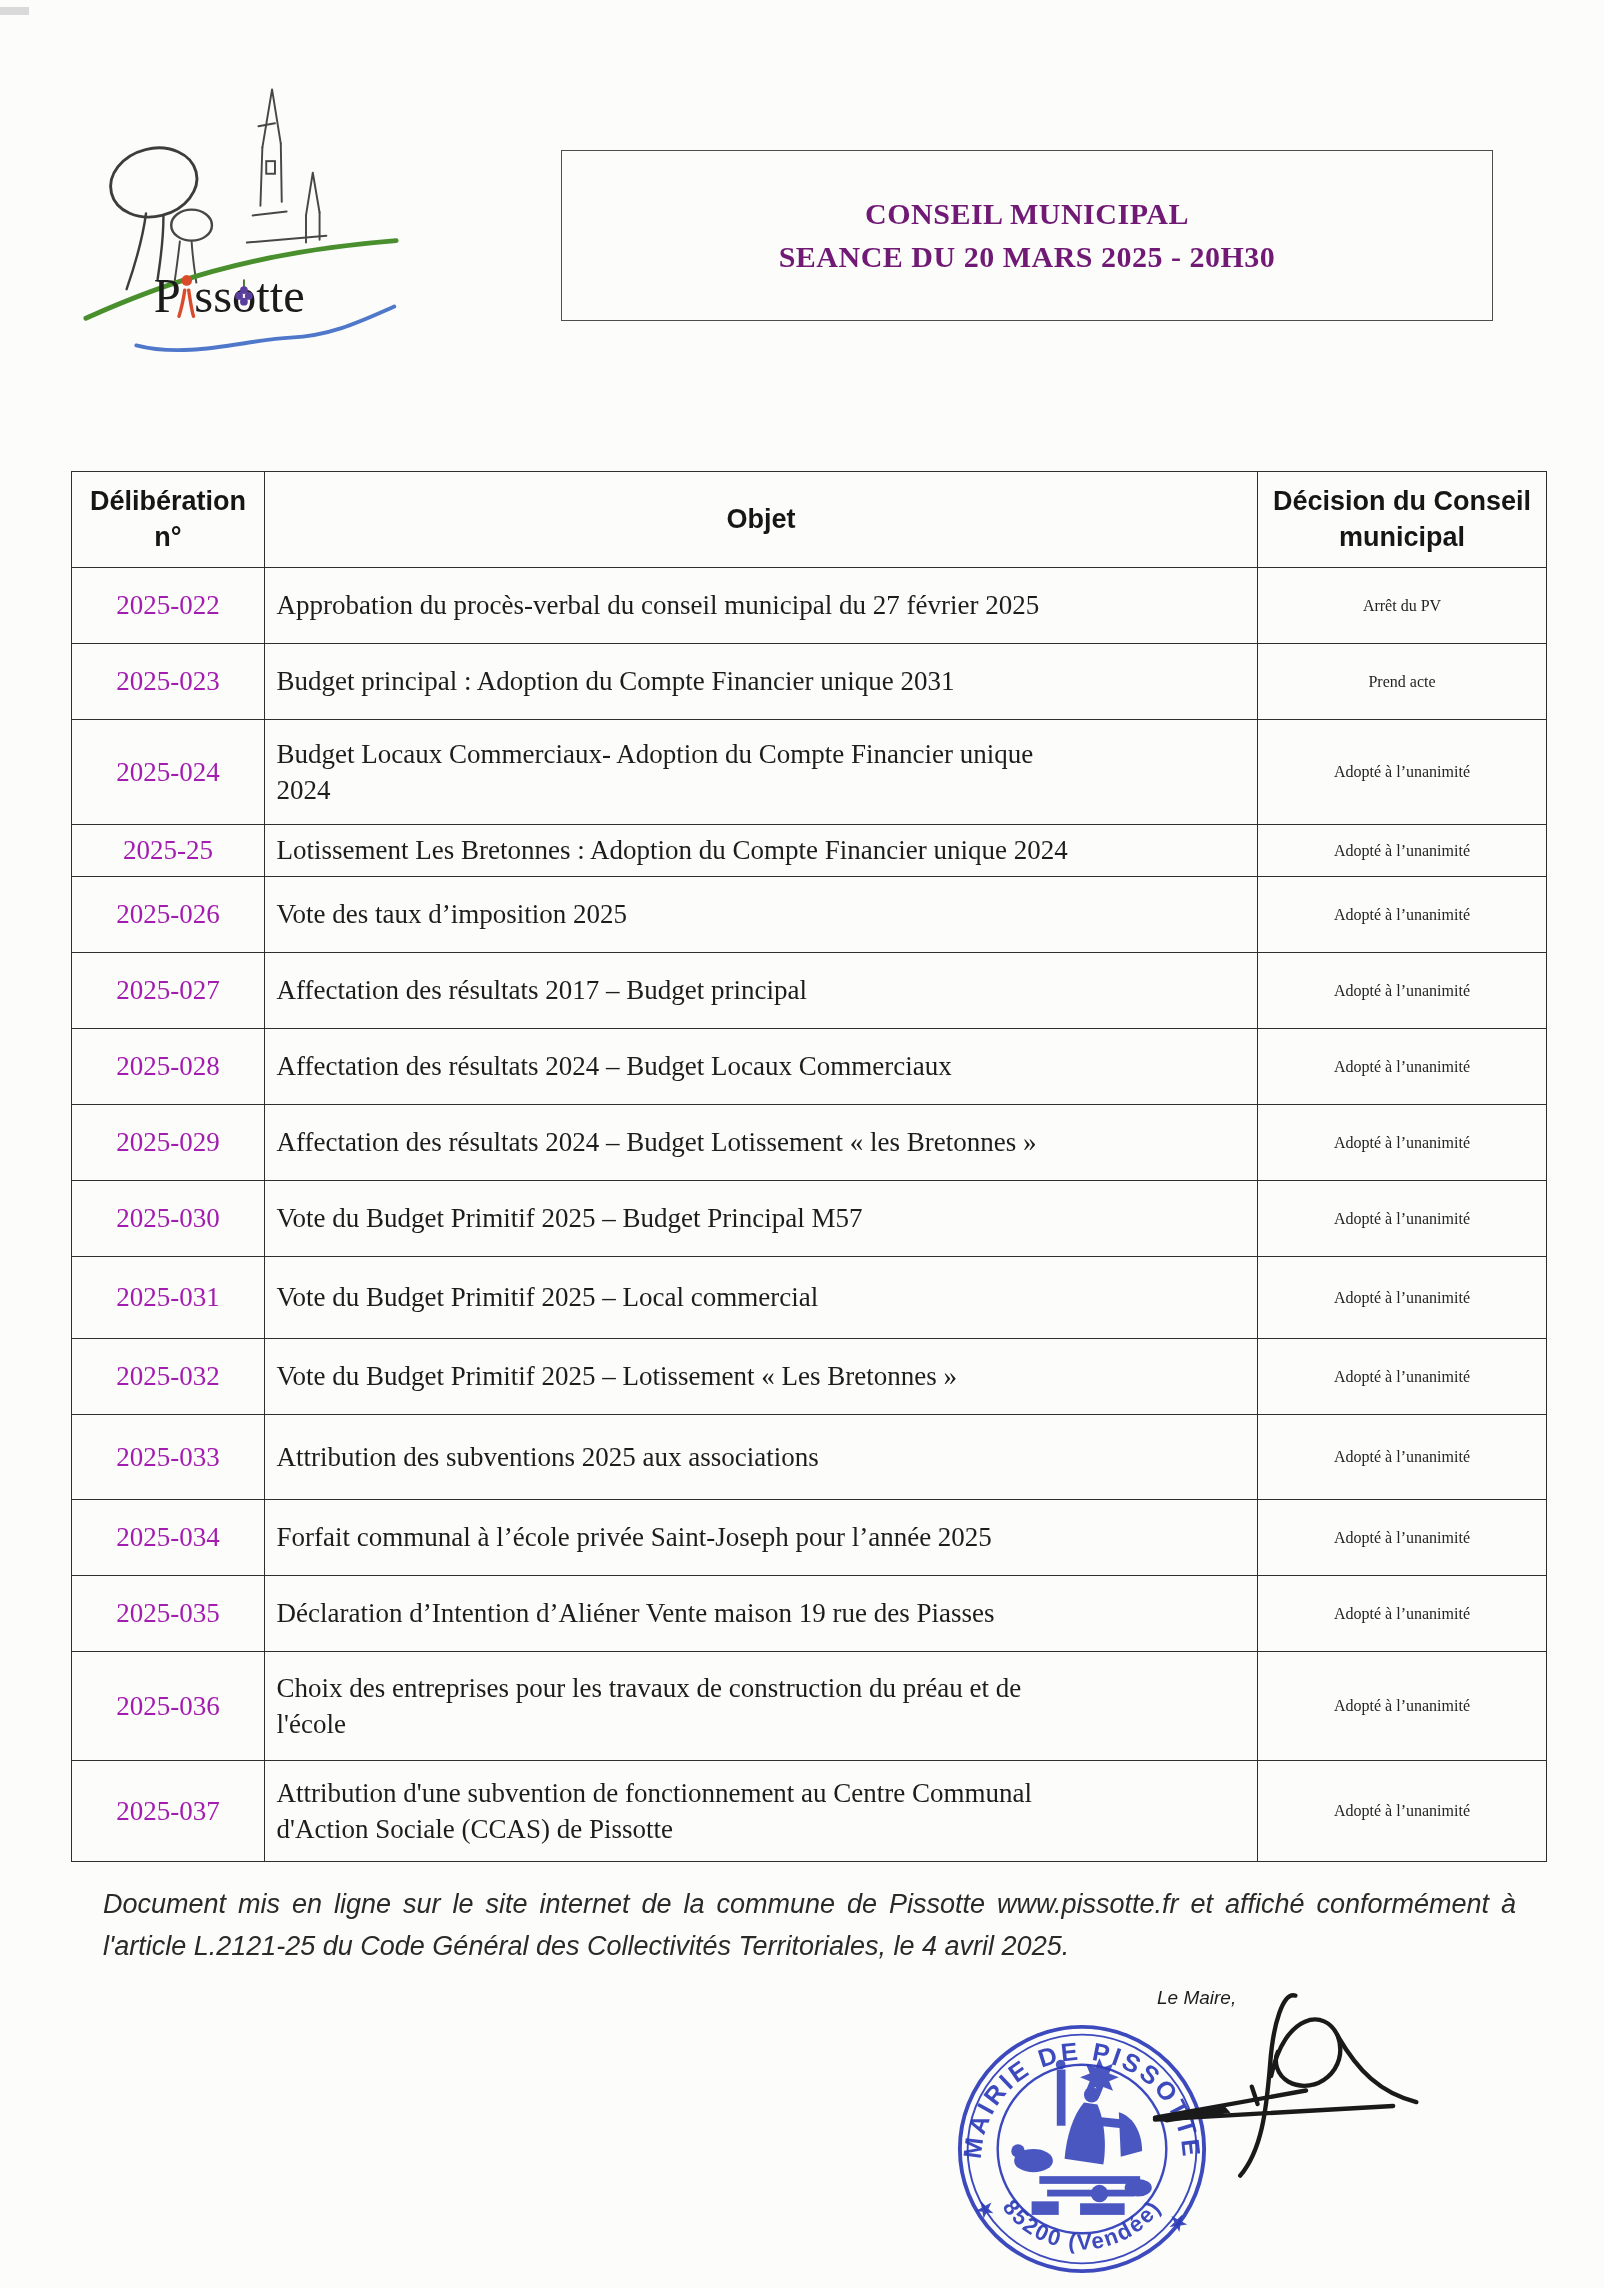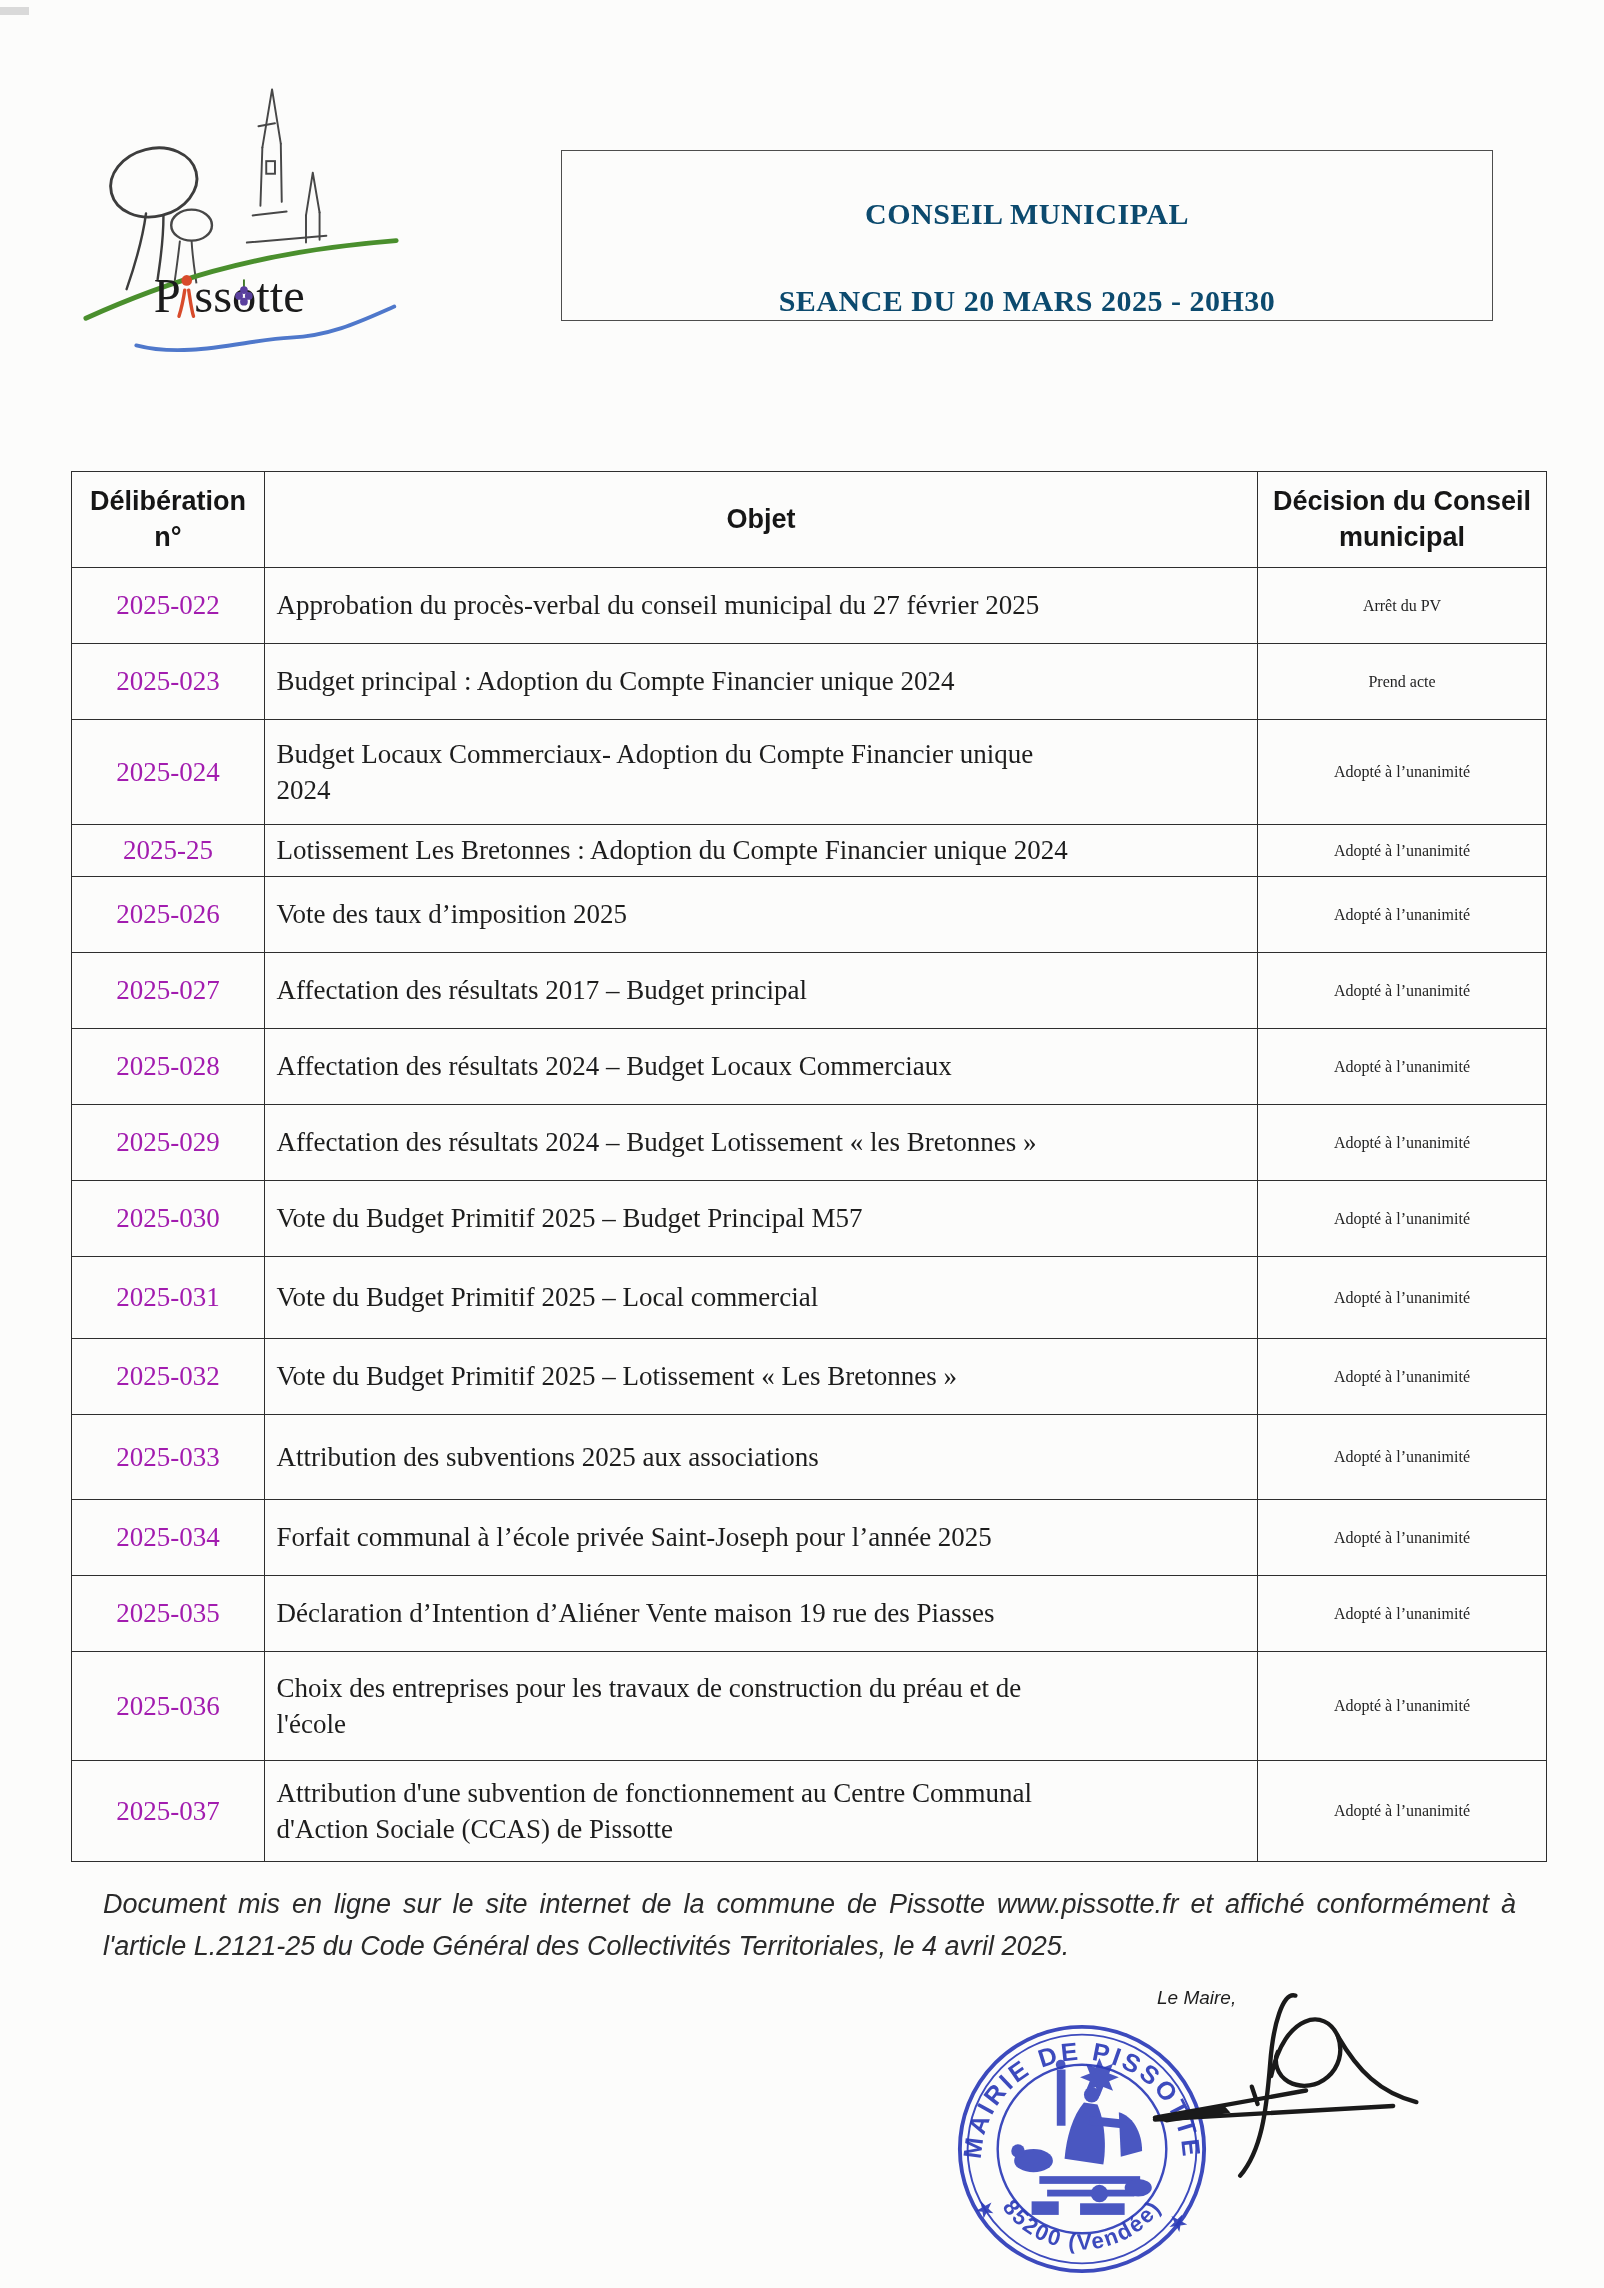--- a/index.html
+++ b/index.html
@@ -20,22 +20,22 @@
   .logo{position:absolute;left:82px;top:68px;width:320px;height:291px;}
   
   .title-box{
     position:absolute;left:561px;top:150px;width:930px;height:169px;
     border:1.9px solid #4d4d4d;
     display:flex;flex-direction:column;justify-content:center;align-items:center;
     gap:5.8px;
   }
   .title-line{
     font-family:"Liberation Serif", serif;
-    font-weight:bold;font-size:30px;letter-spacing:0.5px;color:#0c4a6e;
-    text-align:left;line-height:1.25;margin-top:44px;
+    font-weight:bold;font-size:30px;letter-spacing:0.5px;color:#701a75;
+    text-align:left;line-height:1.25;
   }
   
   table.delibs{
     position:absolute;left:71px;top:471px;width:1475px;
     border-collapse:collapse;table-layout:fixed;
   }
   table.delibs th, table.delibs td{
     border:1.9px solid #2e2e2e;
     vertical-align:middle;
   }
@@ -147,21 +147,21 @@
     </thead>
     <tbody>
   <tr>
     <td class="c-num">2025-022</td>
     <td class="c-obj">Approbation du procès-verbal du conseil municipal du 27 février 2025</td>
     <td class="c-dec">Arrêt du PV</td>
   </tr>
 
   <tr>
     <td class="c-num">2025-023</td>
-    <td class="c-obj">Budget principal : Adoption du Compte Financier unique 2024</td>
+    <td class="c-obj">Budget principal : Adoption du Compte Financier unique 2031</td>
     <td class="c-dec">Prend acte</td>
   </tr>
 
   <tr>
     <td class="c-num">2025-024</td>
     <td class="c-obj">Budget Locaux Commerciaux- Adoption du Compte Financier unique
 2024</td>
     <td class="c-dec">Adopté à l’unanimité</td>
   </tr>
 

